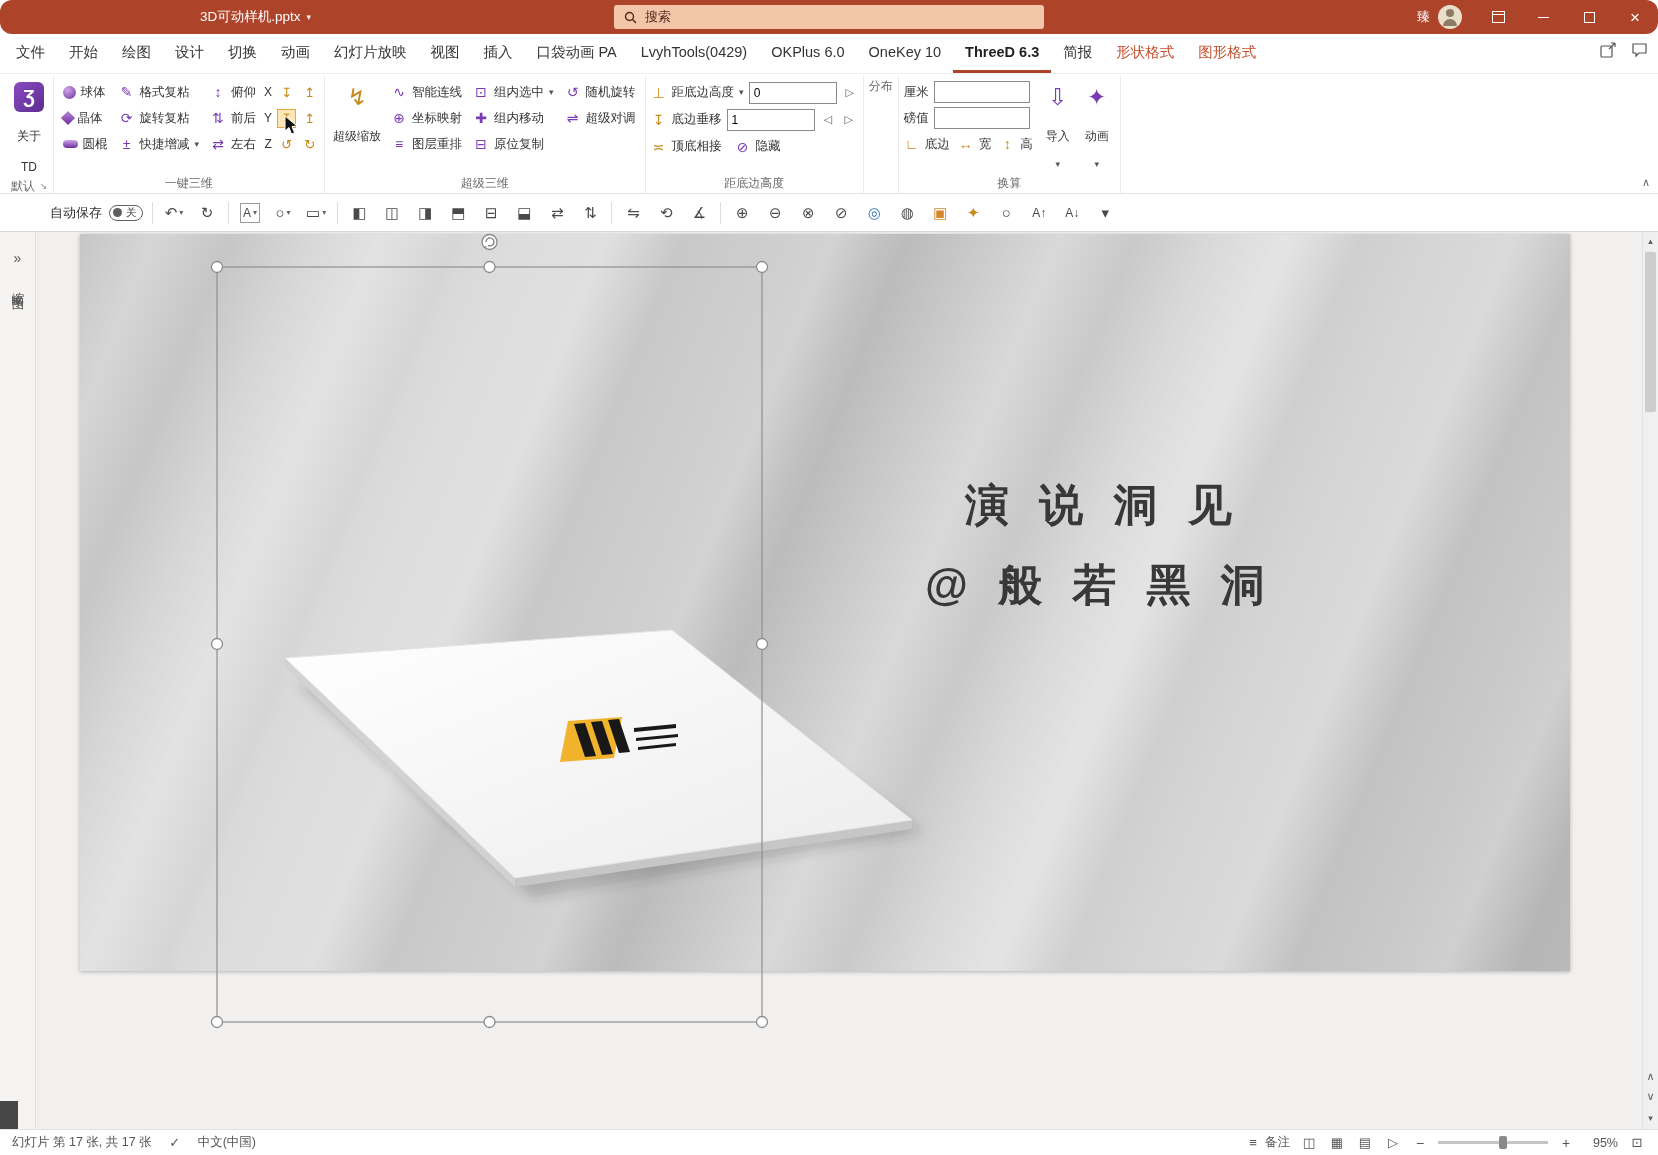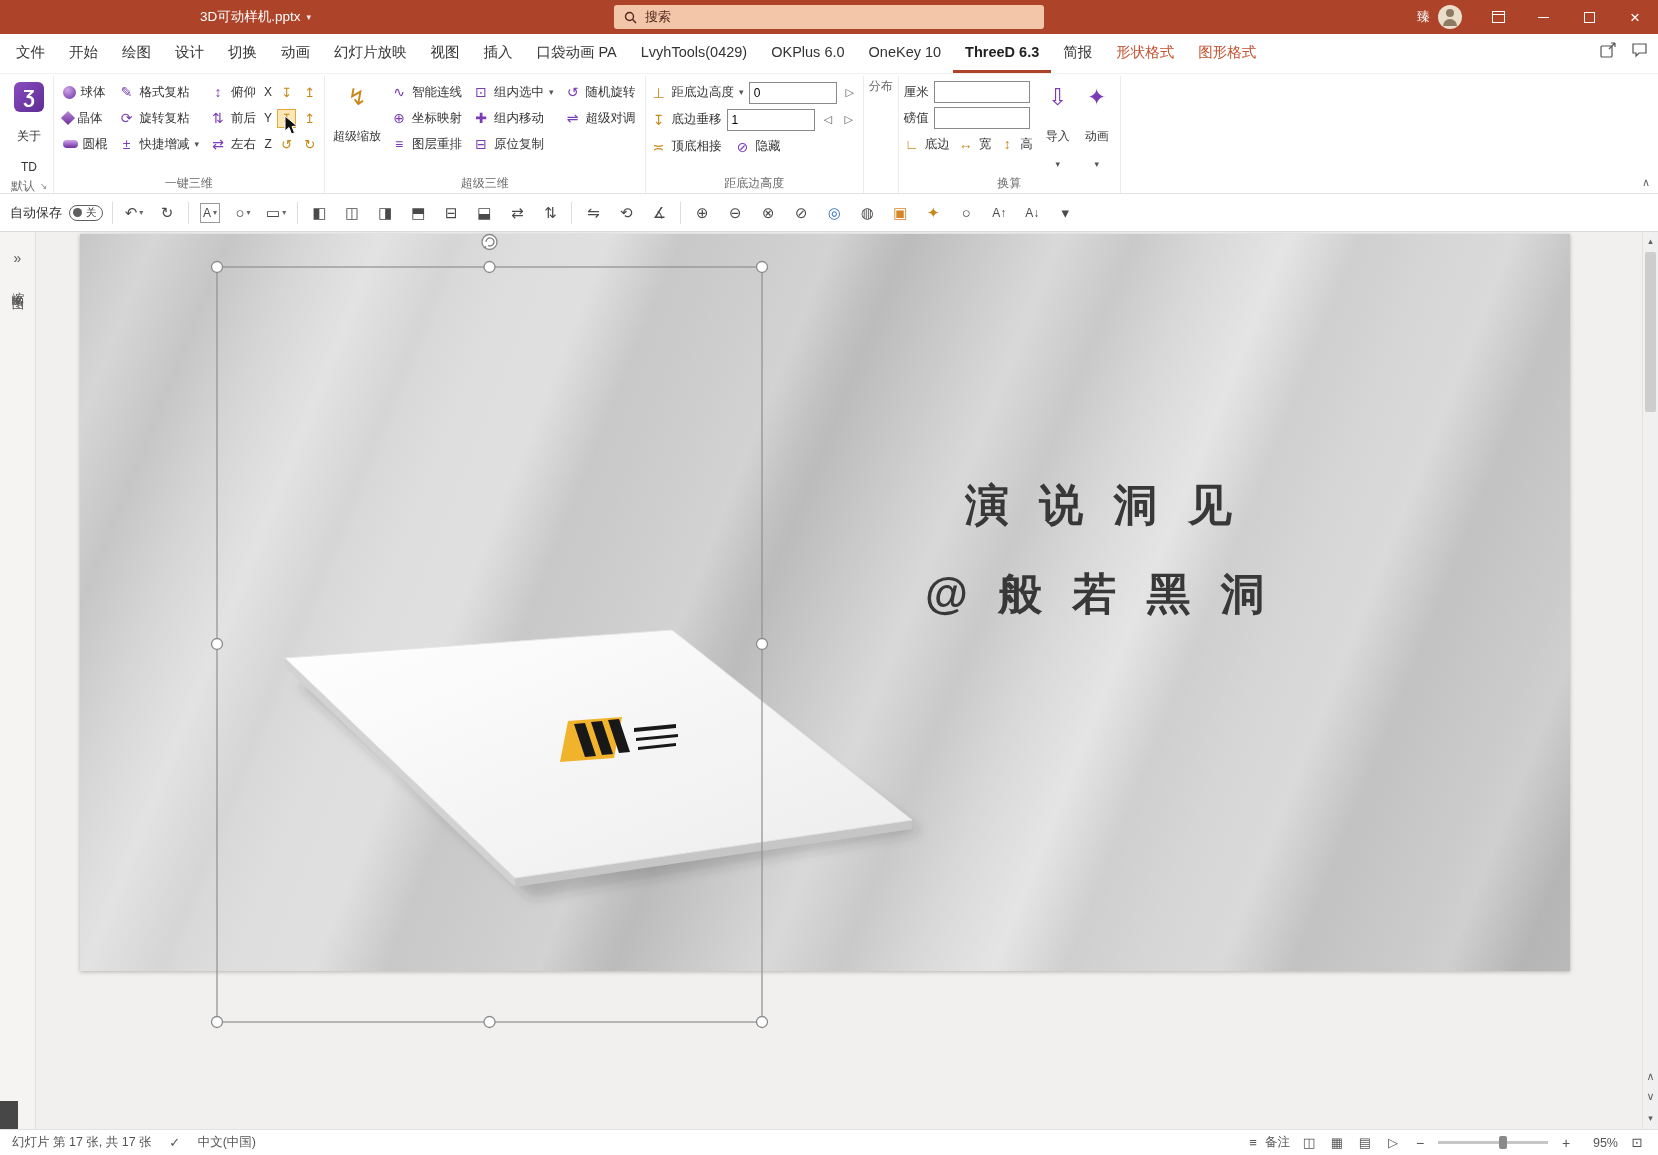--- a/index.html
+++ b/index.html
@@ -1,21 +1,21 @@
 <!DOCTYPE html>
 <html><head>
 <meta charset="utf-8">
 <style>
   * { box-sizing: border-box; margin: 0; padding: 0; }
   html, body { overflow: hidden; }
   body { font-family: "Liberation Sans", "DejaVu Sans", sans-serif; }
   #app { width: 1658px; height: 1155px; display: flex; flex-direction: column; background: #fff; position: relative; overflow: hidden; }
 
   
-  .titlebar { height: 34px; flex: 0 0 auto; background: #ad4329; color: #fff; display: flex; align-items: center; position: relative; }
+  .titlebar { height: 34px; flex: 0 0 auto; background: #ad4329; color: #fff; display: flex; align-items: center; position: relative; border-radius: 12px; }
   .tb-title { margin-left: 200px; font-size: 13.5px; display: flex; align-items: center; gap: 6px; cursor: default; }
   .tb-title::after { content: "▾"; font-size: 9px; opacity: .9; }
   .search-box { position: absolute; left: 50%; top: 5px; transform: translateX(-50%); width: 430px; height: 24px; background: #f3c6aa; border-radius: 3px; display: flex; align-items: center; gap: 8px; padding: 0 10px; color: #50291a; font-size: 13px; }
   .tb-right { margin-left: auto; display: flex; align-items: center; height: 100%; }
   .tb-user { font-size: 13px; margin-right: 8px; }
   .avatar { width: 24px; height: 24px; border-radius: 50%; background: #eadfcb; position: relative; margin-right: 14px; }
   .avatar::before { content: ""; position: absolute; top: 4px; left: 50%; transform: translateX(-50%); width: 8px; height: 8px; border-radius: 50%; background: #8d7b63; }
   .avatar::after { content: ""; position: absolute; bottom: 3px; left: 50%; transform: translateX(-50%); width: 14px; height: 7px; border-radius: 7px 7px 0 0; background: #8d7b63; }
   .ribbonopt { width: 44px; height: 100%; display: flex; align-items: center; justify-content: center; }
   .ribbonopt .box { width: 13px; height: 12px; border: 1px solid #fff; position: relative; }
@@ -101,21 +101,21 @@
   .hrow { display: flex; align-items: center; gap: 5px; height: 27px; font-size: 12.5px; color: #333; }
   .rinput { height: 22px; border: 1px solid #8a8a8a; font-size: 12px; padding: 0 4px; font-family: inherit; }
   .tri { width: 16px; height: 18px; display: flex; align-items: center; justify-content: center; font-size: 11px; color: #555; }
   .tri-r::before { content: "▷"; }
   .tri-l::before { content: "◁"; }
   .crow { display: flex; align-items: center; gap: 5px; height: 26px; font-size: 12.5px; color: #333; }
   .crow3 { display: flex; align-items: center; height: 26px; }
 
   
   .quickbar { height: 38px; flex: 0 0 auto; background: #fff; border-bottom: 1px solid #d9d9d9; display: flex; align-items: center; padding: 0 10px; gap: 9px; }
-  .autosave { display: flex; align-items: center; gap: 7px; font-size: 13px; color: #333; }
+  .autosave { display: flex; align-items: center; gap: 7px; font-size: 13px; color: #333; margin-left: 40px; }
   .toggle { width: 34px; height: 16px; border: 1px solid #5f5f5f; border-radius: 9px; display: flex; align-items: center; padding: 0 3px; gap: 4px; }
   .knob { width: 9px; height: 9px; border-radius: 50%; background: #5f5f5f; }
   .tstate { font-size: 10.5px; color: #333; }
   .qsep { width: 1px; height: 22px; background: #ddd; }
   .qtool { min-width: 24px; height: 26px; display: flex; align-items: center; justify-content: center; font-size: 15px; color: #4a4a4a; padding: 0 2px; cursor: default; white-space: nowrap; }
   .qtool.boxed { border: 1px solid #9a9a9a; min-width: 20px; height: 20px; font-size: 12px; margin: 0 2px; }
   .has-caret::after { content: "▾"; font-size: 8px; margin-left: 2px; color: #666; }
   .qtool.blue { color: #2f6fb8; }
   .qtool.orange { color: #d6862a; }
   .qtool.goldc { color: #c8891a; }
@@ -128,21 +128,21 @@
   .expand-chevron::before { content: "»"; }
   .vert-label { writing-mode: vertical-rl; font-size: 12.5px; color: #555; letter-spacing: 3px; }
   .canvas { flex: 1; position: relative; overflow: hidden; }
   .slide { position: absolute; left: 44px; top: 2px; width: 1490px; height: 737px;
     background:
       repeating-linear-gradient(112deg, rgba(255,255,255,0) 0px, rgba(255,255,255,.20) 70px, rgba(0,0,0,.05) 140px, rgba(255,255,255,0) 210px),
       linear-gradient(112deg, #c6c6c6 0%, #e2e2e2 22%, #c4c4c4 45%, #dedede 68%, #bcbcbc 100%);
     box-shadow: 0 1px 4px rgba(0,0,0,.25); }
   .slide-text { position: absolute; font-size: 44px; font-weight: bold; color: #383838; letter-spacing: 9px; white-space: nowrap; z-index: 3; }
   .t1 { left: 929px; top: 244px; }
-  .t2 { left: 889px; top: 333px; }
+  .t2 { left: 889px; top: 324px; }
   .overlay { position: absolute; left: 0; top: 0; width: 1622px; height: 897px; z-index: 5; pointer-events: none; }
 
   .scrollbar { position: absolute; right: 0; top: 0; bottom: 0; width: 16px; background: #f0f0f0; border-left: 1px solid #e2e2e2; z-index: 6; }
   .sbbtn { position: absolute; left: 0; width: 100%; height: 18px; display: flex; align-items: center; justify-content: center; font-size: 9px; color: #606060; }
   .sb-up { top: 0; } .sb-up::before { content: "▴"; }
   .sb-down { bottom: 2px; } .sb-down::before { content: "▾"; }
   .sb-prev { bottom: 44px; font-size: 11px; } .sb-prev::before { content: "∧"; }
   .sb-next { bottom: 24px; font-size: 11px; } .sb-next::before { content: "∨"; }
   .sb-thumb { position: absolute; left: 2px; right: 2px; top: 20px; height: 160px; background: #cdcdcd; border-radius: 2px; }
   .panel-grip { position: absolute; left: 0; bottom: 0; width: 18px; height: 28px; background: #474747; z-index: 7; }

